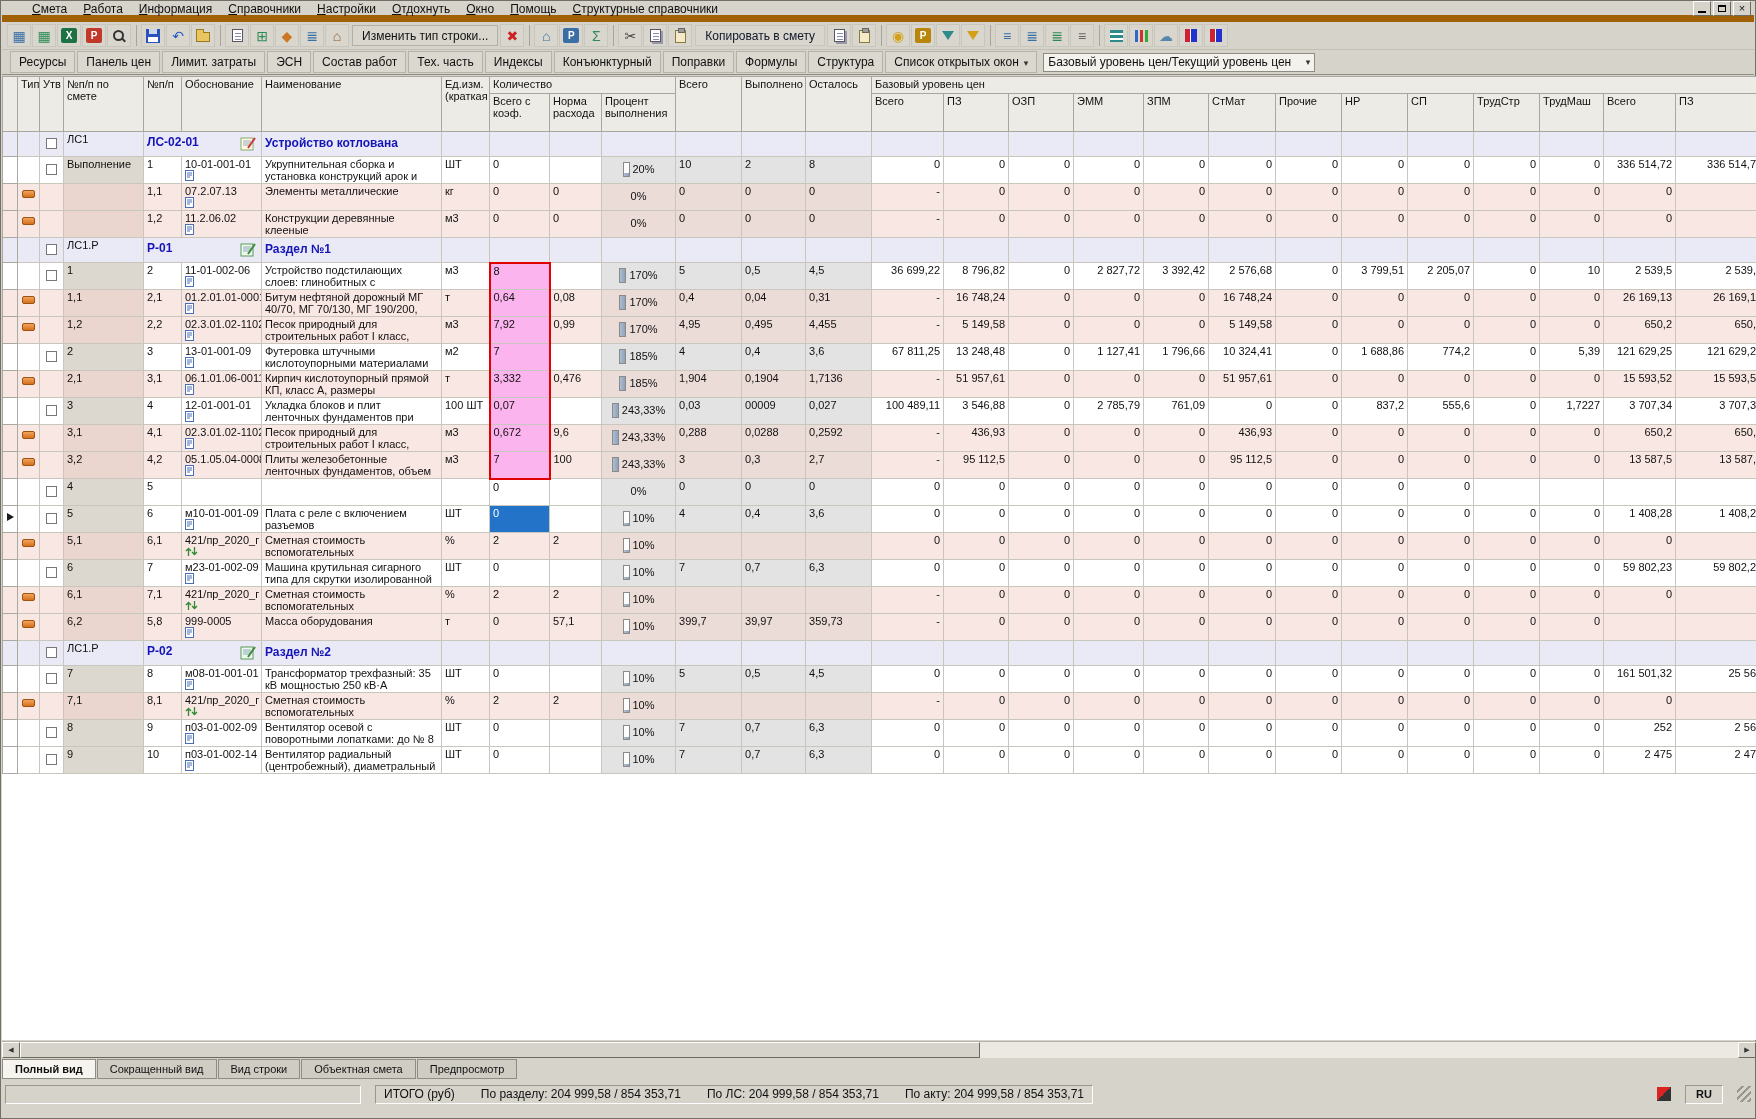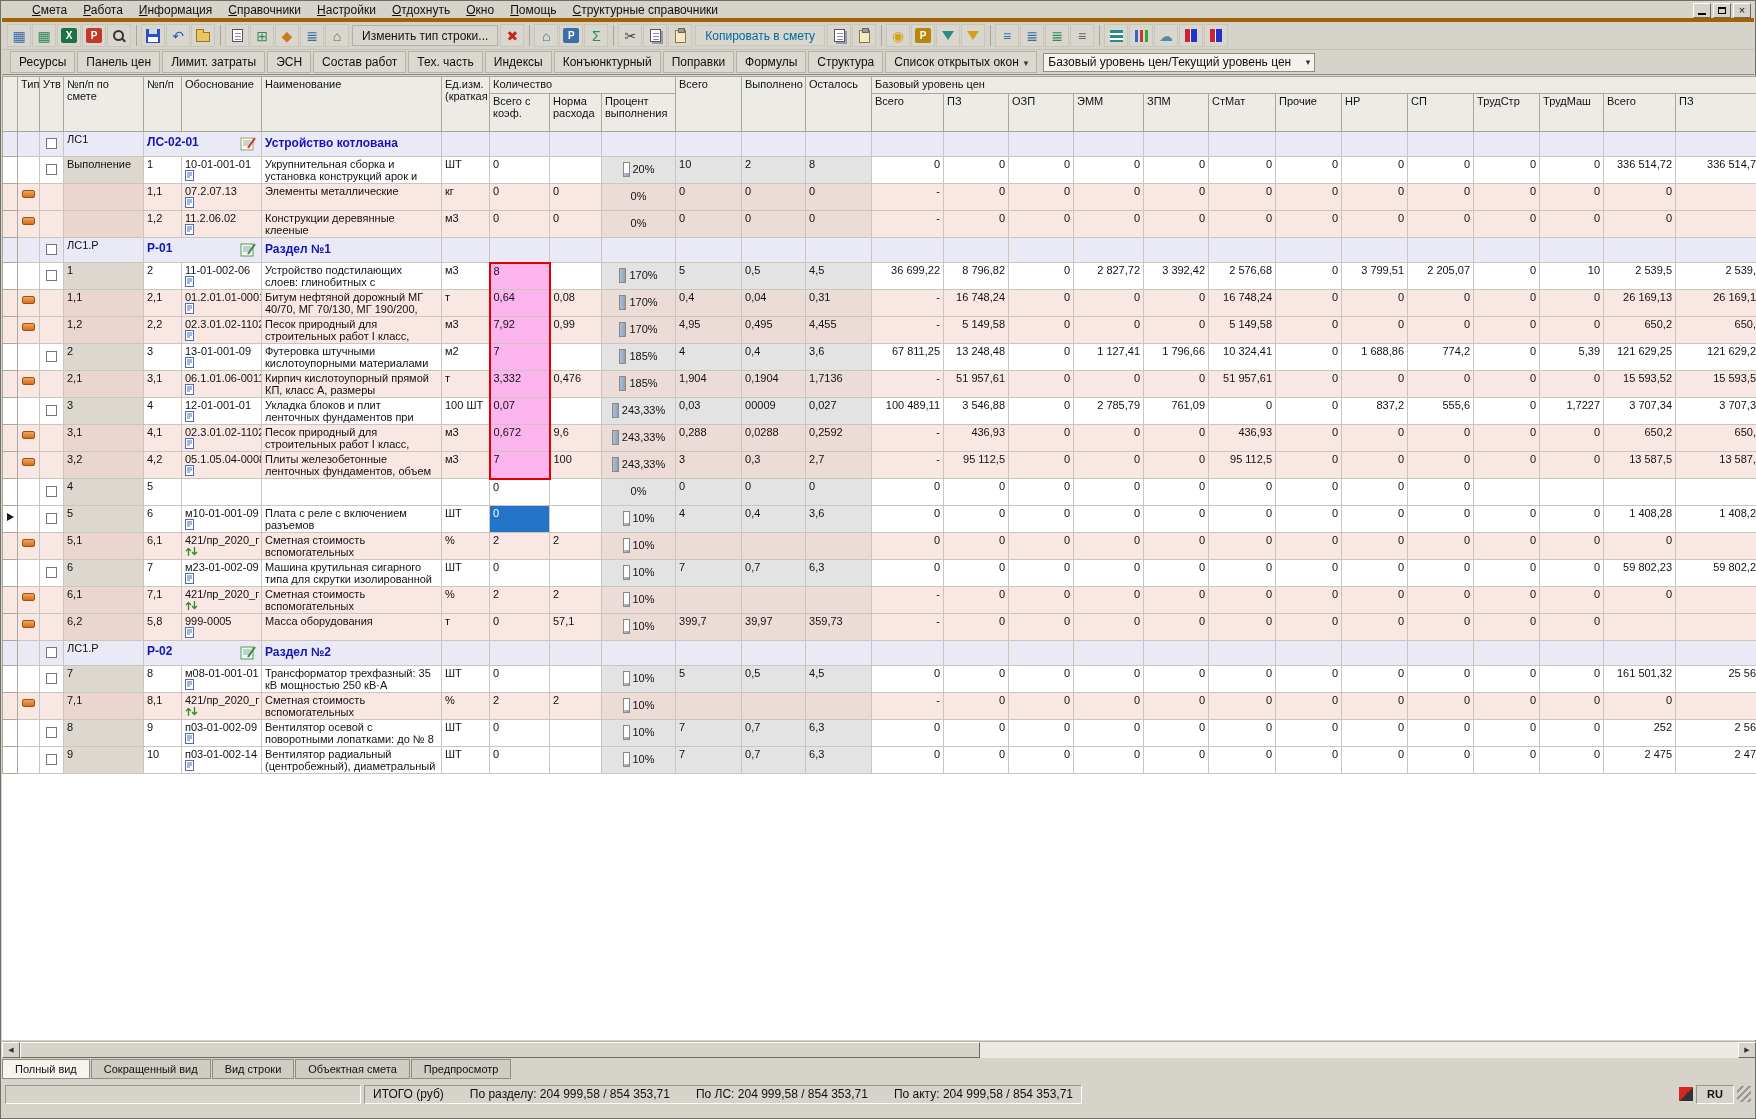--- a/index.html
+++ b/index.html
@@ -1,36 +1,36 @@
 <!DOCTYPE html>
 <html><head>
 <meta charset="utf-8">
 <style>
 *{margin:0;padding:0;box-sizing:border-box}
 html,body{width:1756px;height:1119px;overflow:hidden}
 body{font-family:"Liberation Sans",sans-serif;background:#d6d3cb;position:relative;color:#111}
 .app{position:absolute;inset:0;border:1px solid #716f68;background:#d6d3cb}
 
 
-.menubar{position:absolute;left:1px;right:1px;top:1px;height:20px;background:#d6d3cb;display:flex;align-items:center;border-bottom:4px solid #a16207}
+.menubar{position:absolute;left:1px;right:1px;top:1px;height:20px;background:#d6d3cb;display:flex;align-items:center;border-bottom:7px solid #a16207}
 .menus{display:flex;padding-left:22px}
 .menu-item{font-size:12px;padding:2px 8px;white-space:nowrap}
 .win-controls{margin-left:auto;display:flex;gap:2px;padding-right:3px}
 .wbtn{width:18px;height:15px;background:#d6d3cb;border:1px solid;border-color:#fdfdfd #6d6a62 #6d6a62 #fdfdfd;display:inline-flex;align-items:center;justify-content:center;font-size:11px;line-height:1}
 .glyph-min{width:8px;height:2px;background:#000;margin-top:7px}
 .glyph-max{width:8px;height:7px;border:1px solid #000;border-top-width:2px}
 
 
 .toolbar{position:absolute;left:1px;right:1px;top:21px;height:28px;display:flex;align-items:center;padding-left:5px;border-bottom:1px solid #c2bfb7;background:#d6d3cb}
 .tbtn{width:24px;height:23px;display:inline-flex;align-items:center;justify-content:center;border:1px solid #c9c6be;background:#d9d6ce;margin-right:1px;flex:none}
 .tglyph{font-size:14px;line-height:1}
 .ibox{display:inline-flex;width:16px;height:15px;align-items:center;justify-content:center;border-radius:2px;color:#fff;font-size:10px;font-weight:bold}
 .tsep{width:1px;height:21px;background:#a8a59d;margin:0 4px;flex:none}
 .tlabel{font-size:12px;height:21px;display:inline-flex;align-items:center;padding:0 9px;border:1px solid #b3b0a8;background:#d9d6ce;margin:0 2px;white-space:nowrap;flex:none}
-.tlabel.disabled{color:#0369a1;border-color:#c9c6be}
+.tlabel.disabled{color:#0f172a;border-color:#c9c6be}
 .sh{display:inline-block}
 .sh-magnifier{position:relative;width:14px;height:14px}
 .sh-magnifier::before{content:'';position:absolute;left:1px;top:1px;width:7px;height:7px;border:2px solid #333;border-radius:50%}
 .sh-magnifier::after{content:'';position:absolute;left:9px;top:10px;width:5px;height:2px;background:#333;transform:rotate(45deg)}
 .sh-disk{width:14px;height:14px;background:#2a52be;position:relative}
 .sh-disk::before{content:'';position:absolute;left:3px;top:0;width:8px;height:5px;background:#cdd6ea}
 .sh-disk::after{content:'';position:absolute;left:2px;top:8px;width:10px;height:5px;background:#fff}
 .sh-folder{width:14px;height:10px;background:#e8c560;border:1px solid #9a7a20;position:relative;margin-top:3px}
 .sh-folder::before{content:'';position:absolute;left:-1px;top:-4px;width:6px;height:3px;background:#e8c560;border:1px solid #9a7a20;border-bottom:none}
 .sh-doc{width:11px;height:13px;background:#fff;border:1px solid #556;position:relative}
@@ -94,22 +94,22 @@
 .pctbar i{display:block;width:100%;background:linear-gradient(90deg,#aebdd0,#8fa2ba)}
 
 
 .hscroll{position:absolute;left:1px;width:1754px;top:1040px;height:17px;background:#ece9e2;border-top:1px solid #b5b2aa}
 .sbtn{position:absolute;top:0;bottom:0;width:18px;background:#d6d3cb;border:1px solid;border-color:#fdfdfd #6d6a62 #6d6a62 #fdfdfd;display:inline-flex;align-items:center;justify-content:center;font-size:7px;color:#333}
 .sbtn.left{left:0}
 .sbtn.right{right:0}
 .thumb{position:absolute;left:18px;top:0;bottom:0;width:960px;background:#d6d3cb;border:1px solid;border-color:#fdfdfd #6d6a62 #6d6a62 #fdfdfd}
 .vtabs{position:absolute;left:1px;right:1px;top:1057px;height:22px;background:#d6d3cb;display:flex;align-items:flex-start;padding-top:1px}
 .vtab{font-size:11px;padding:3px 12px;border:1px solid #8f8c84;background:#cfccc4;margin-right:1px;white-space:nowrap}
-.vtab.active{background:#f6f4ee;font-weight:normal}
-.statusbar{position:absolute;left:1px;right:1px;top:1081px;height:24px;background:#d6d3cb;display:flex;align-items:center;padding:0 3px;gap:3px;font-size:12px}
+.vtab.active{background:#f6f4ee;font-weight:bold}
+.statusbar{position:absolute;left:1px;right:1px;top:1081px;height:24px;background:#d6d3cb;display:flex;align-items:center;padding:0 3px;gap:14px;font-size:12px}
 .panel{height:19px;border:1px solid;border-color:#9a978f #fdfdfd #fdfdfd #9a978f;display:flex;align-items:center;padding:0 8px;white-space:nowrap}
 .p-left{width:356px;flex:none}
 .p-totals{flex:none;gap:26px}
 .p-fill{flex:1;border:none}
 .notif{width:14px;height:14px;background:linear-gradient(135deg,#d22 50%,#333 50%);display:inline-block;flex:none}
 .lang{width:38px;justify-content:center;font-weight:bold;font-size:11px;flex:none}
 .grip{width:14px;height:16px;background:repeating-linear-gradient(135deg,transparent 0 3px,#9a978f 3px 5px);flex:none}
 </style>
 </head>
 <body>

